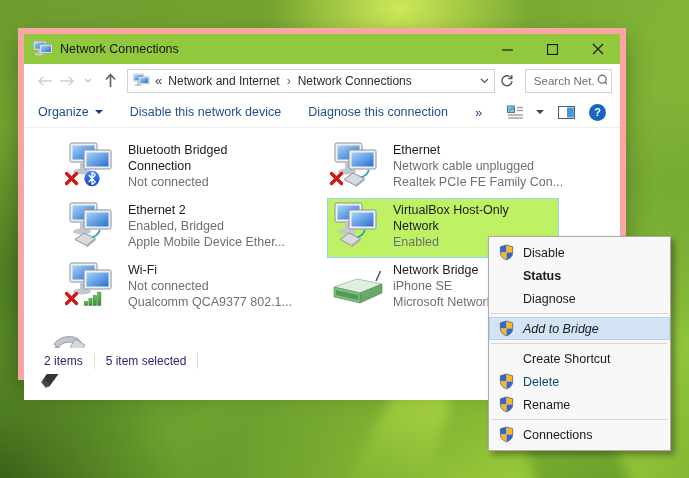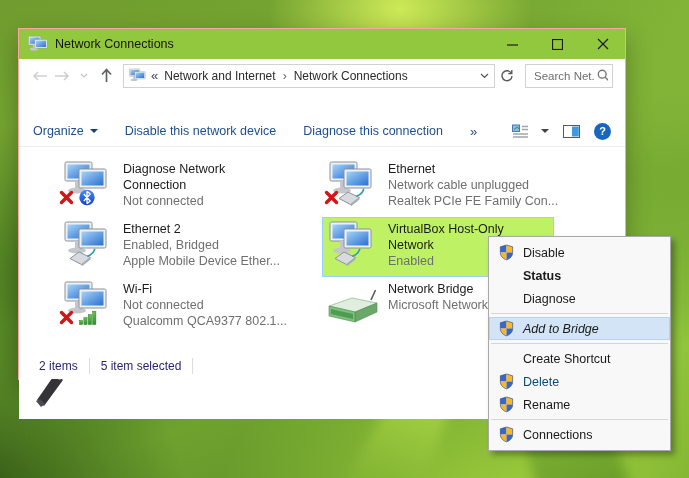--- a/index.html
+++ b/index.html
@@ -14,21 +14,21 @@
       radial-gradient(280px 280px at 103% 6%, #82b537 0%, rgba(130,181,55,0) 60%),
       radial-gradient(340px 280px at -5% 105%, #2c5213 0%, rgba(44,82,19,0) 65%),
       linear-gradient(160deg,#6f9c2e 0%,#7fb236 45%,#578a24 100%);
   }
   .blade{position:absolute;z-index:0;border-radius:50% 50% 0 0/80% 80% 0 0;filter:blur(6px);}
   .blade1{left:370px;top:330px;width:70px;height:220px;background:linear-gradient(#b9e14c,#6fa52a);transform:rotate(24deg);}
   .blade2{left:520px;top:300px;width:90px;height:260px;background:linear-gradient(#9ccf40,#4f8420);transform:rotate(-18deg);opacity:.8;}
 
   
   .window{position:absolute;left:18px;top:28px;width:608px;height:352px;z-index:1;
-    background:#fff;border:1px solid #fca5a5;box-shadow:0 10px 24px rgba(0,0,0,.28);box-sizing:border-box;}
+    background:#fff;border:6px solid #fca5a5;box-shadow:0 10px 24px rgba(0,0,0,.28);box-sizing:border-box;}
   .titlebar{height:30px;background:#92c83e;display:flex;align-items:center;padding-left:9px;}
   .title-icon{width:20px;height:18px;flex:0 0 auto;}
   .title-text{font-size:12.5px;color:#151515;margin-left:7px;flex:1;white-space:nowrap;}
   .win-btn{width:45px;height:30px;display:flex;align-items:center;justify-content:center;cursor:default;}
 
   
   .toolbar{height:33px;display:flex;align-items:center;padding:0 8px 0 10px;background:#fff;}
   .nav-btn{width:22px;height:24px;display:flex;align-items:center;justify-content:center;}
   .addressbar{width:372px;height:24px;border:1px solid #d2d2d2;display:flex;align-items:center;
     padding:0 5px;margin-left:6px;font-size:12px;color:#2b2b2b;box-sizing:border-box;}
@@ -38,21 +38,21 @@
   .crumb-sep{color:#666;margin:0 7px;font-size:12px;}
   .addr-spacer{flex:1;}
   .refresh-btn{width:24px;height:24px;display:flex;align-items:center;justify-content:center;}
   .searchbox{width:88px;height:24px;border:1px solid #d2d2d2;display:flex;align-items:center;
     padding:0 4px 0 6px;margin-left:6px;box-sizing:border-box;}
   .searchbox input{border:0;outline:0;width:100%;font-size:11.5px;color:#555;font-family:"Liberation Sans",sans-serif;background:transparent;}
   .searchbox input::placeholder{color:#6e6e6e;opacity:1;}
 
   
   .commandbar{height:30px;display:flex;align-items:center;padding:0 14px;font-size:12.5px;
-    color:#1f4e8c;border-bottom:1px solid #eeeeee;margin-top:24px;}
+    color:#1f4e8c;border-bottom:1px solid #eeeeee;}
   .cmd{margin-right:27px;white-space:nowrap;display:flex;align-items:center;}
   .caret{width:0;height:0;border-left:4px solid transparent;border-right:4px solid transparent;border-top:4px solid #16406e;margin-left:6px;}
   .cmd-more{font-size:13px;margin-right:0;}
   .cmd-right{margin-left:auto;display:flex;align-items:center;gap:14px;}
   .viewbtn{display:flex;align-items:center;gap:6px;}
   .caret-dark{border-top-color:#444;}
   .helpbtn{width:17px;height:17px;border-radius:50%;background:#1767c0;color:#fff;font-size:11px;font-weight:bold;
     display:flex;align-items:center;justify-content:center;}
 
   
@@ -286,21 +286,21 @@
               <use href="#sym-mon"></use>
             </svg>
           <svg class="ovl ovl-x">
               <use href="#sym-x"></use>
             </svg>
           <svg class="ovl ovl-bt">
               <use href="#sym-bt"></use>
             </svg>
         </div>
         <div class="conn-text">
-          <div class="conn-name">Diagnose Network Connection</div>
+          <div class="conn-name">Bluetooth Bridged Connection</div>
           <div class="conn-sub">Not connected</div>
         </div>
       </div>
 
       <div class="conn-item">
         <div class="conn-icon">
           <svg class="mon">
               <use href="#sym-mon"></use>
             </svg>
           <svg class="ovl ovl-x">
@@ -368,20 +368,21 @@
       </div>
 
       <div class="conn-item">
         <div class="conn-icon">
           <svg class="router">
               <use href="#sym-router"></use>
             </svg>
         </div>
         <div class="conn-text">
           <div class="conn-name">Network Bridge</div>
+          <div class="conn-sub">iPhone SE</div>
           <div class="conn-sub">Microsoft Network A</div>
         </div>
       </div>
     </div>
 
     <svg class="hammer">
         <use href="#sym-hammer"></use>
       </svg>
   </div>
 

